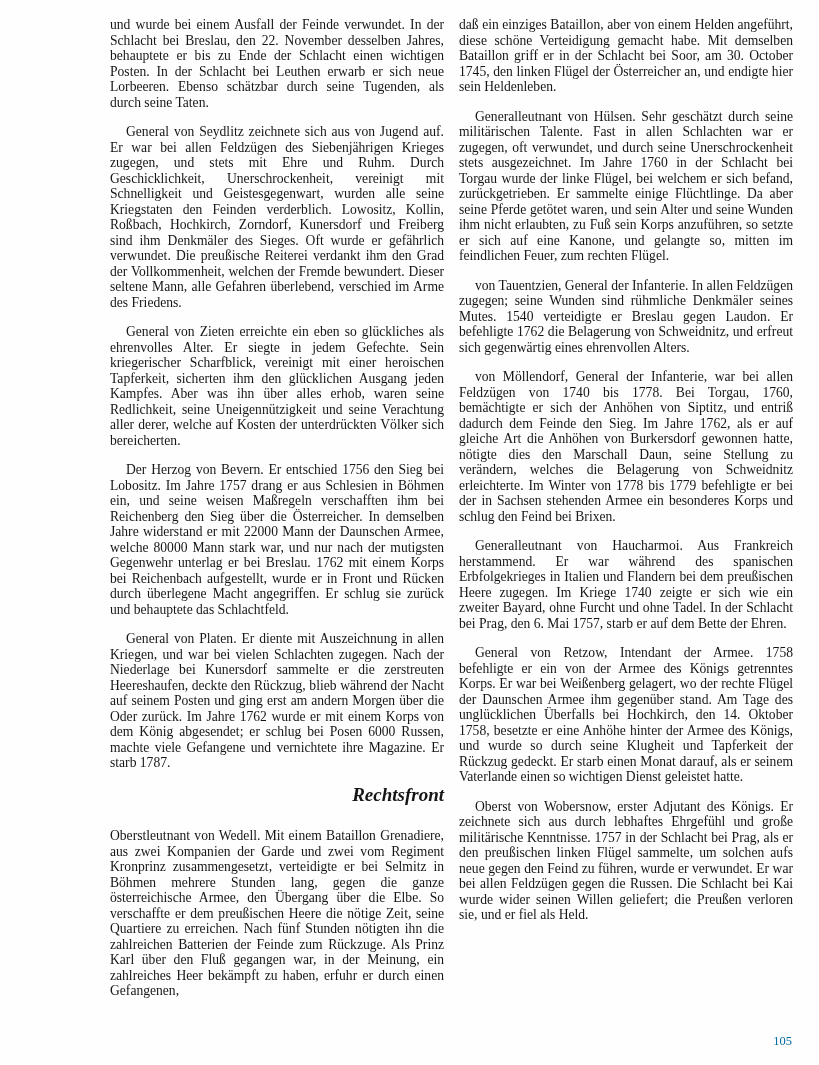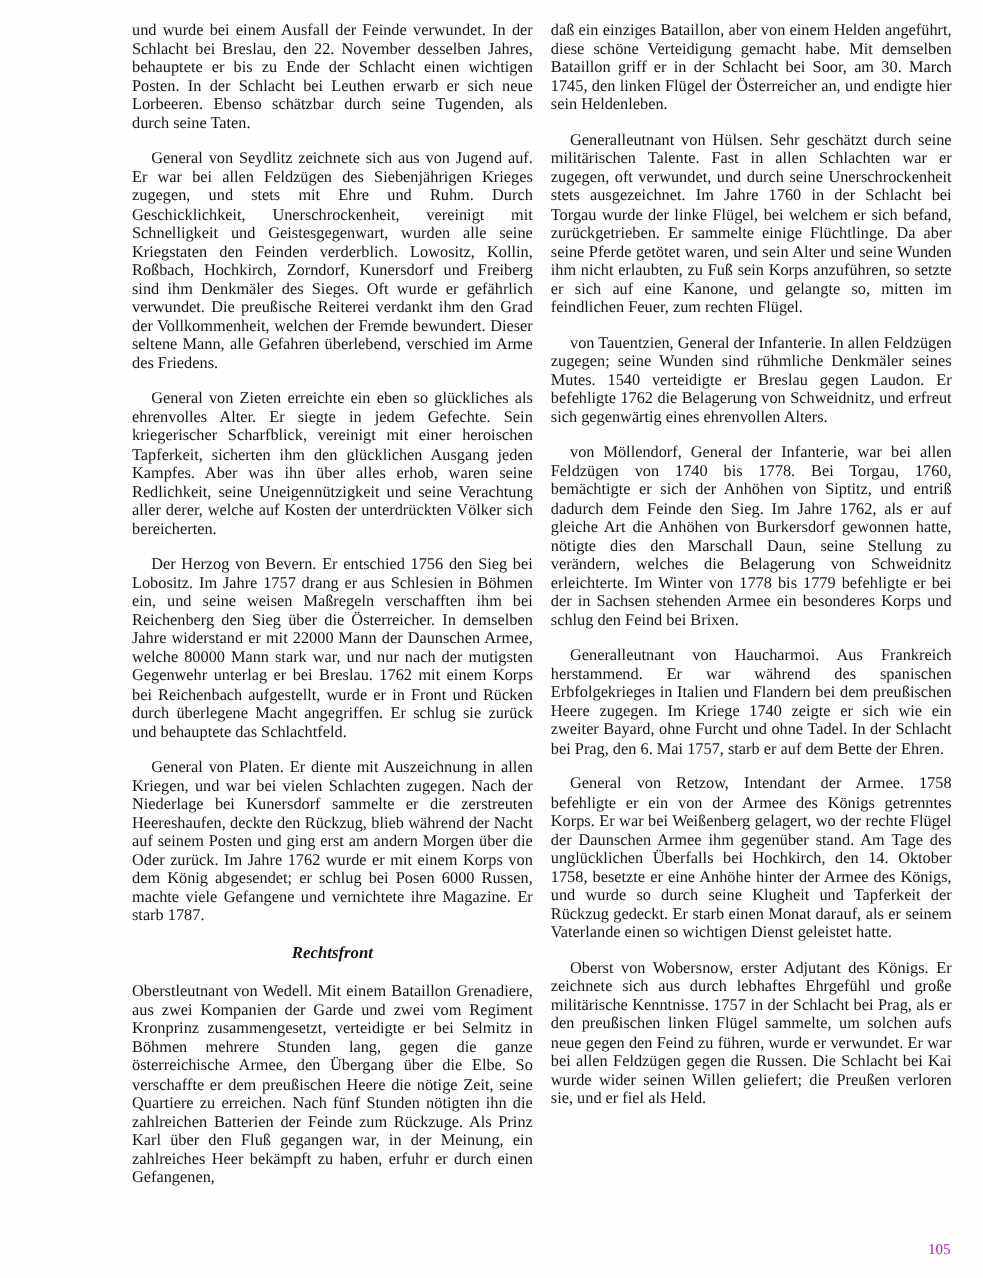--- a/index.html
+++ b/index.html
@@ -30,51 +30,51 @@
     -webkit-hyphens: auto;
   }
   .col p.para {
     margin: 0;
   }
   .col p.para.indent {
     text-indent: 16px;
     margin-top: 14px;
   }
   .col h2.section-heading {
-    font-size: 14px;
+    font-size: 19px;
     line-height: 15.5px;
     font-weight: bold;
     font-style: italic;
-    text-align: center;
-    margin: 16px 0 16px 0;
+    text-align: right;
+    margin: 16px 0 26px 0;
   }
   .page-number {
     position: absolute;
     right: 27px;
     bottom: 16px;
     font-size: 12.5px;
-    color: #a21caf;
+    color: #0369a1;
   }
 </style>
 </head>
 <body>
 
 <div class="page">
   <div class="columns">
     <div class="col">
         <p class="para">und wurde bei einem Ausfall der Feinde verwundet. In der Schlacht bei Breslau, den 22. November desselben Jahres, behauptete er bis zu Ende der Schlacht einen wichtigen Posten. In der Schlacht bei Leuthen erwarb er sich neue Lorbeeren. Ebenso schätzbar durch seine Tugenden, als durch seine Taten.</p>
         <p class="para indent">General von Seydlitz zeichnete sich aus von Jugend auf. Er war bei allen Feldzügen des Siebenjährigen Krieges zugegen, und stets mit Ehre und Ruhm. Durch Geschicklichkeit, Unerschrockenheit, vereinigt mit Schnelligkeit und Geistesgegenwart, wurden alle seine Kriegstaten den Feinden verderblich. Lowositz, Kollin, Roßbach, Hochkirch, Zorndorf, Kunersdorf und Freiberg sind ihm Denkmäler des Sieges. Oft wurde er gefährlich verwundet. Die preußische Reiterei verdankt ihm den Grad der Vollkommenheit, welchen der Fremde bewundert. Dieser seltene Mann, alle Gefahren überlebend, verschied im Arme des Friedens.</p>
         <p class="para indent">General von Zieten erreichte ein eben so glückliches als ehrenvolles Alter. Er siegte in jedem Gefechte. Sein kriegerischer Scharfblick, vereinigt mit einer heroischen Tapferkeit, sicherten ihm den glücklichen Ausgang jeden Kampfes. Aber was ihn über alles erhob, waren seine Redlichkeit, seine Uneigennützigkeit und seine Verachtung aller derer, welche auf Kosten der unterdrückten Völker sich bereicherten.</p>
         <p class="para indent">Der Herzog von Bevern. Er entschied 1756 den Sieg bei Lobositz. Im Jahre 1757 drang er aus Schlesien in Böhmen ein, und seine weisen Maßregeln verschafften ihm bei Reichenberg den Sieg über die Österreicher. In demselben Jahre widerstand er mit 22000 Mann der Daunschen Armee, welche 80000 Mann stark war, und nur nach der mutigsten Gegenwehr unterlag er bei Breslau. 1762 mit einem Korps bei Reichenbach aufgestellt, wurde er in Front und Rücken durch überlegene Macht angegriffen. Er schlug sie zurück und behauptete das Schlachtfeld.</p>
         <p class="para indent">General von Platen. Er diente mit Auszeichnung in allen Kriegen, und war bei vielen Schlachten zugegen. Nach der Niederlage bei Kunersdorf sammelte er die zerstreuten Heereshaufen, deckte den Rückzug, blieb während der Nacht auf seinem Posten und ging erst am andern Morgen über die Oder zurück. Im Jahre 1762 wurde er mit einem Korps von dem König abgesendet; er schlug bei Posen 6000 Russen, machte viele Gefangene und vernichtete ihre Magazine. Er starb 1787.</p>
         <h2 class="section-heading">Rechtsfront</h2>
         <p class="para">Oberstleutnant von Wedell. Mit einem Bataillon Grenadiere, aus zwei Kompanien der Garde und zwei vom Regiment Kronprinz zusammengesetzt, verteidigte er bei Selmitz in Böhmen mehrere Stunden lang, gegen die ganze österreichische Armee, den Übergang über die Elbe. So verschaffte er dem preußischen Heere die nötige Zeit, seine Quartiere zu erreichen. Nach fünf Stunden nötigten ihn die zahlreichen Batterien der Feinde zum Rückzuge. Als Prinz Karl über den Fluß gegangen war, in der Meinung, ein zahlreiches Heer bekämpft zu haben, erfuhr er durch einen Gefangenen,</p>
       </div>
     <div class="col">
-        <p class="para">daß ein einziges Bataillon, aber von einem Helden angeführt, diese schöne Verteidigung gemacht habe. Mit demselben Bataillon griff er in der Schlacht bei Soor, am 30. March 1745, den linken Flügel der Österreicher an, und endigte hier sein Heldenleben.</p>
+        <p class="para">daß ein einziges Bataillon, aber von einem Helden angeführt, diese schöne Verteidigung gemacht habe. Mit demselben Bataillon griff er in der Schlacht bei Soor, am 30. October 1745, den linken Flügel der Österreicher an, und endigte hier sein Heldenleben.</p>
         <p class="para indent">Generalleutnant von Hülsen. Sehr geschätzt durch seine militärischen Talente. Fast in allen Schlachten war er zugegen, oft verwundet, und durch seine Unerschrockenheit stets ausgezeichnet. Im Jahre 1760 in der Schlacht bei Torgau wurde der linke Flügel, bei welchem er sich befand, zurückgetrieben. Er sammelte einige Flüchtlinge. Da aber seine Pferde getötet waren, und sein Alter und seine Wunden ihm nicht erlaubten, zu Fuß sein Korps anzuführen, so setzte er sich auf eine Kanone, und gelangte so, mitten im feindlichen Feuer, zum rechten Flügel.</p>
         <p class="para indent">von Tauentzien, General der Infanterie. In allen Feldzügen zugegen; seine Wunden sind rühmliche Denkmäler seines Mutes. 1540 verteidigte er Breslau gegen Laudon. Er befehligte 1762 die Belagerung von Schweidnitz, und erfreut sich gegenwärtig eines ehrenvollen Alters.</p>
         <p class="para indent">von Möllendorf, General der Infanterie, war bei allen Feldzügen von 1740 bis 1778. Bei Torgau, 1760, bemächtigte er sich der Anhöhen von Siptitz, und entriß dadurch dem Feinde den Sieg. Im Jahre 1762, als er auf gleiche Art die Anhöhen von Burkersdorf gewonnen hatte, nötigte dies den Marschall Daun, seine Stellung zu verändern, welches die Belagerung von Schweidnitz erleichterte. Im Winter von 1778 bis 1779 befehligte er bei der in Sachsen stehenden Armee ein besonderes Korps und schlug den Feind bei Brixen.</p>
         <p class="para indent">Generalleutnant von Haucharmoi. Aus Frankreich herstammend. Er war während des spanischen Erbfolgekrieges in Italien und Flandern bei dem preußischen Heere zugegen. Im Kriege 1740 zeigte er sich wie ein zweiter Bayard, ohne Furcht und ohne Tadel. In der Schlacht bei Prag, den 6. Mai 1757, starb er auf dem Bette der Ehren.</p>
         <p class="para indent">General von Retzow, Intendant der Armee. 1758 befehligte er ein von der Armee des Königs getrenntes Korps. Er war bei Weißenberg gelagert, wo der rechte Flügel der Daunschen Armee ihm gegenüber stand. Am Tage des unglücklichen Überfalls bei Hochkirch, den 14. Oktober 1758, besetzte er eine Anhöhe hinter der Armee des Königs, und wurde so durch seine Klugheit und Tapferkeit der Rückzug gedeckt. Er starb einen Monat darauf, als er seinem Vaterlande einen so wichtigen Dienst geleistet hatte.</p>
         <p class="para indent">Oberst von Wobersnow, erster Adjutant des Königs. Er zeichnete sich aus durch lebhaftes Ehrgefühl und große militärische Kenntnisse. 1757 in der Schlacht bei Prag, als er den preußischen linken Flügel sammelte, um solchen aufs neue gegen den Feind zu führen, wurde er verwundet. Er war bei allen Feldzügen gegen die Russen. Die Schlacht bei Kai wurde wider seinen Willen geliefert; die Preußen verloren sie, und er fiel als Held.</p>
       </div>
   </div>
   <div class="page-number">105</div>
 </div>

